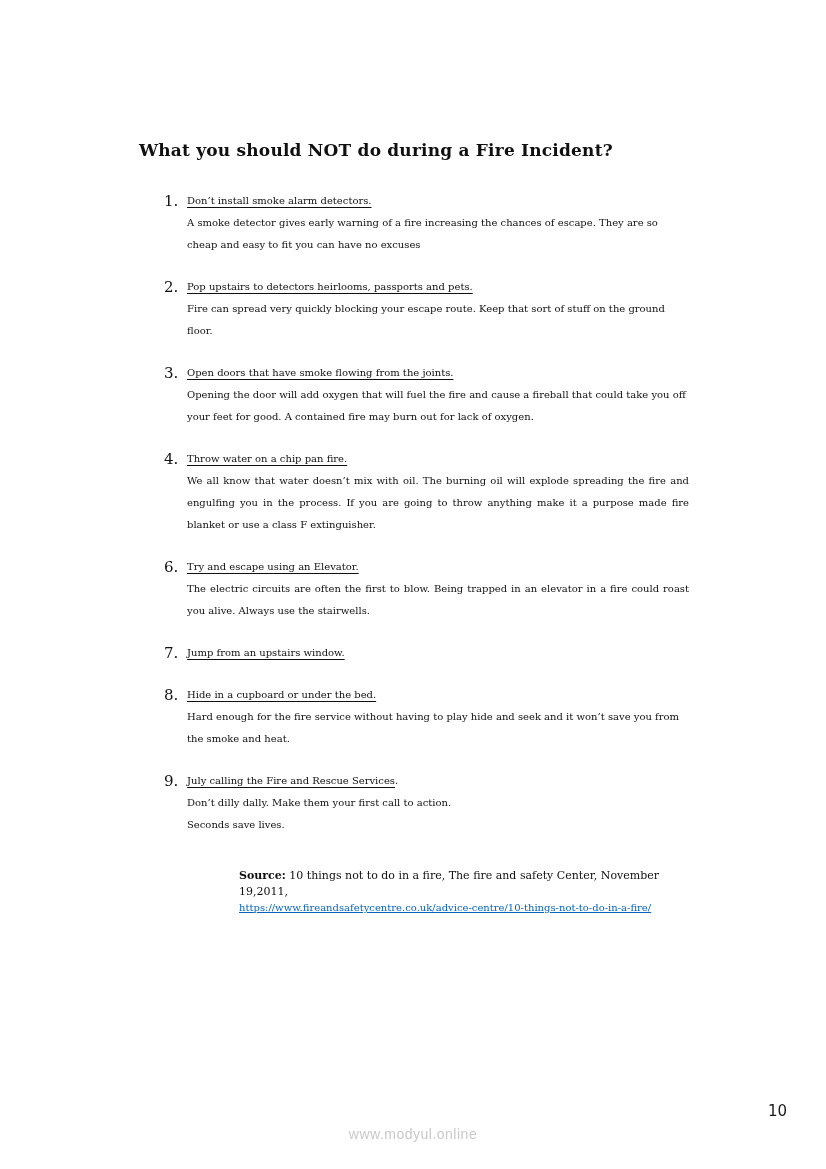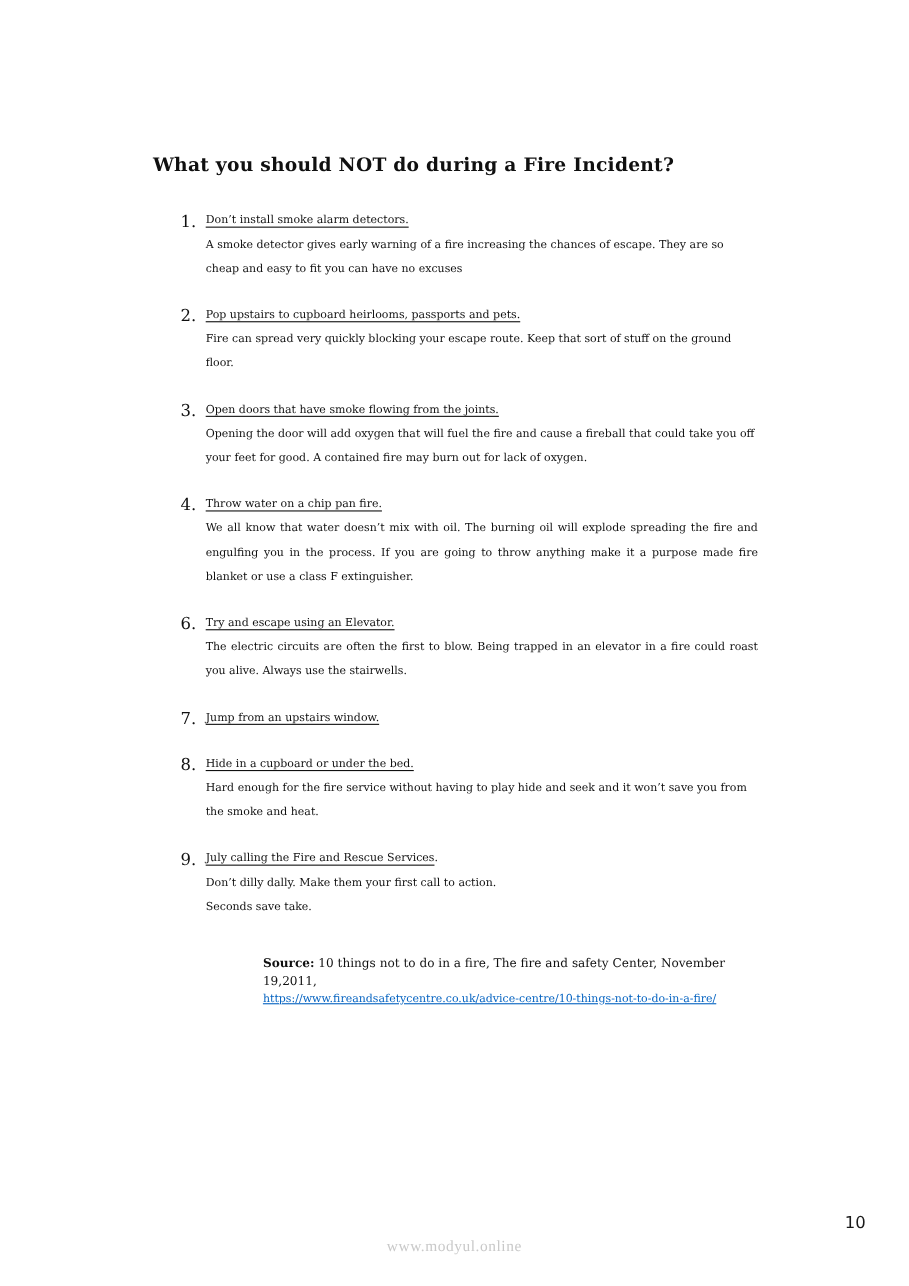--- a/index.html
+++ b/index.html
@@ -70,21 +70,21 @@
   }
   .watermark {
     position: absolute;
     top: 1122px;
     left: 0;
     width: 100%;
     text-align: center;
     font-size: 14px;
     letter-spacing: 0.5px;
     color: #c9c9c9;
-    font-family: Liberation Serif, serif;
+    font-family: Liberation Sans, sans-serif;
   }
 </style>
 </head>
 <body>
 
 <div class="page">
 
   <h1 class="title">What you should NOT do during a Fire Incident?</h1>
 
   <ol class="list">
@@ -93,21 +93,21 @@
       <span class="num">1.</span>
       <div class="content">
         <div class="heading">Don’t install smoke alarm detectors.</div>
         <div class="body">A smoke detector gives early warning of a fire increasing the chances of escape. They are so cheap and easy to fit you can have no excuses</div>
       </div>
     </li>
 
     <li class="item">
       <span class="num">2.</span>
       <div class="content">
-        <div class="heading">Pop upstairs to cupboard heirlooms, passports and pets.</div>
+        <div class="heading">Pop upstairs to detectors heirlooms, passports and pets.</div>
         <div class="body">Fire can spread very quickly blocking your escape route. Keep that sort of stuff on the ground floor.</div>
       </div>
     </li>
 
     <li class="item">
       <span class="num">3.</span>
       <div class="content">
         <div class="heading">Open doors that have smoke flowing from the joints.</div>
         <div class="body">Opening the door will add oxygen that will fuel the fire and cause a fireball that could take you off your feet for good. A contained fire may burn out for lack of oxygen.</div>
       </div>
@@ -144,21 +144,21 @@
       </div>
     </li>
 
     <li class="item">
       <span class="num">9.</span>
       <div class="content">
         <div>
           <span class="heading">July calling the Fire and Rescue Services</span><span class="nou">.</span>
         </div>
         <div class="body">Don’t dilly dally. Make them your first call to action.</div>
-        <div class="body">Seconds save take.</div>
+        <div class="body">Seconds save lives.</div>
       </div>
     </li>
 
   </ol>
 
   <div class="source">
     <div>
       <span class="bold">Source:</span><span> 10 things not to do in a fire, The fire and safety Center, November 19,2011,</span>
     </div>
     <a class="source-link">https://www.fireandsafetycentre.co.uk/advice-centre/10-things-not-to-do-in-a-fire/</a>

